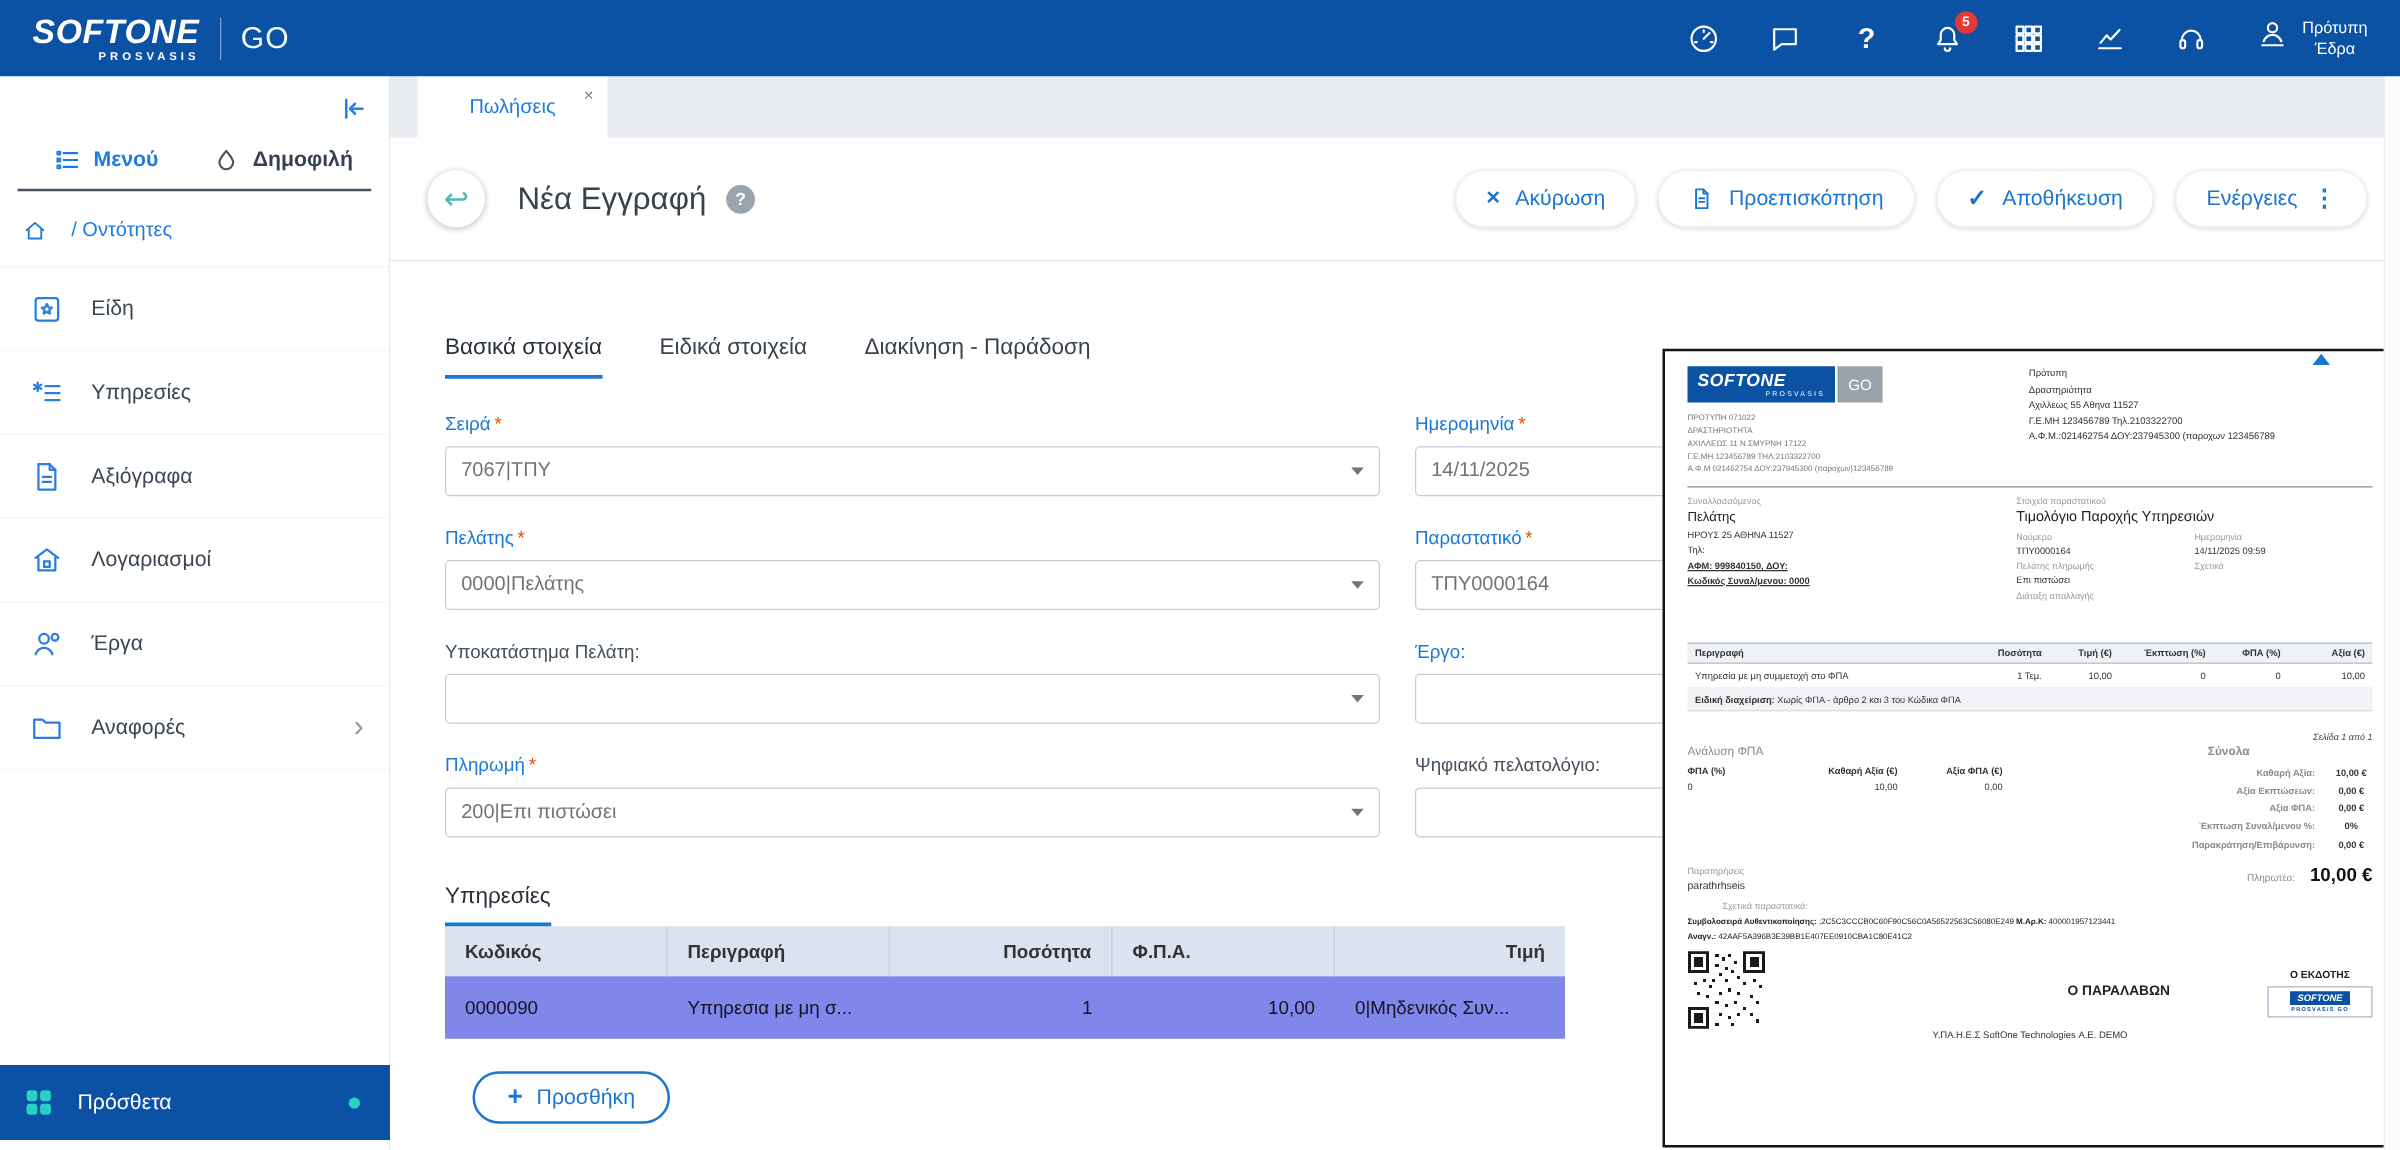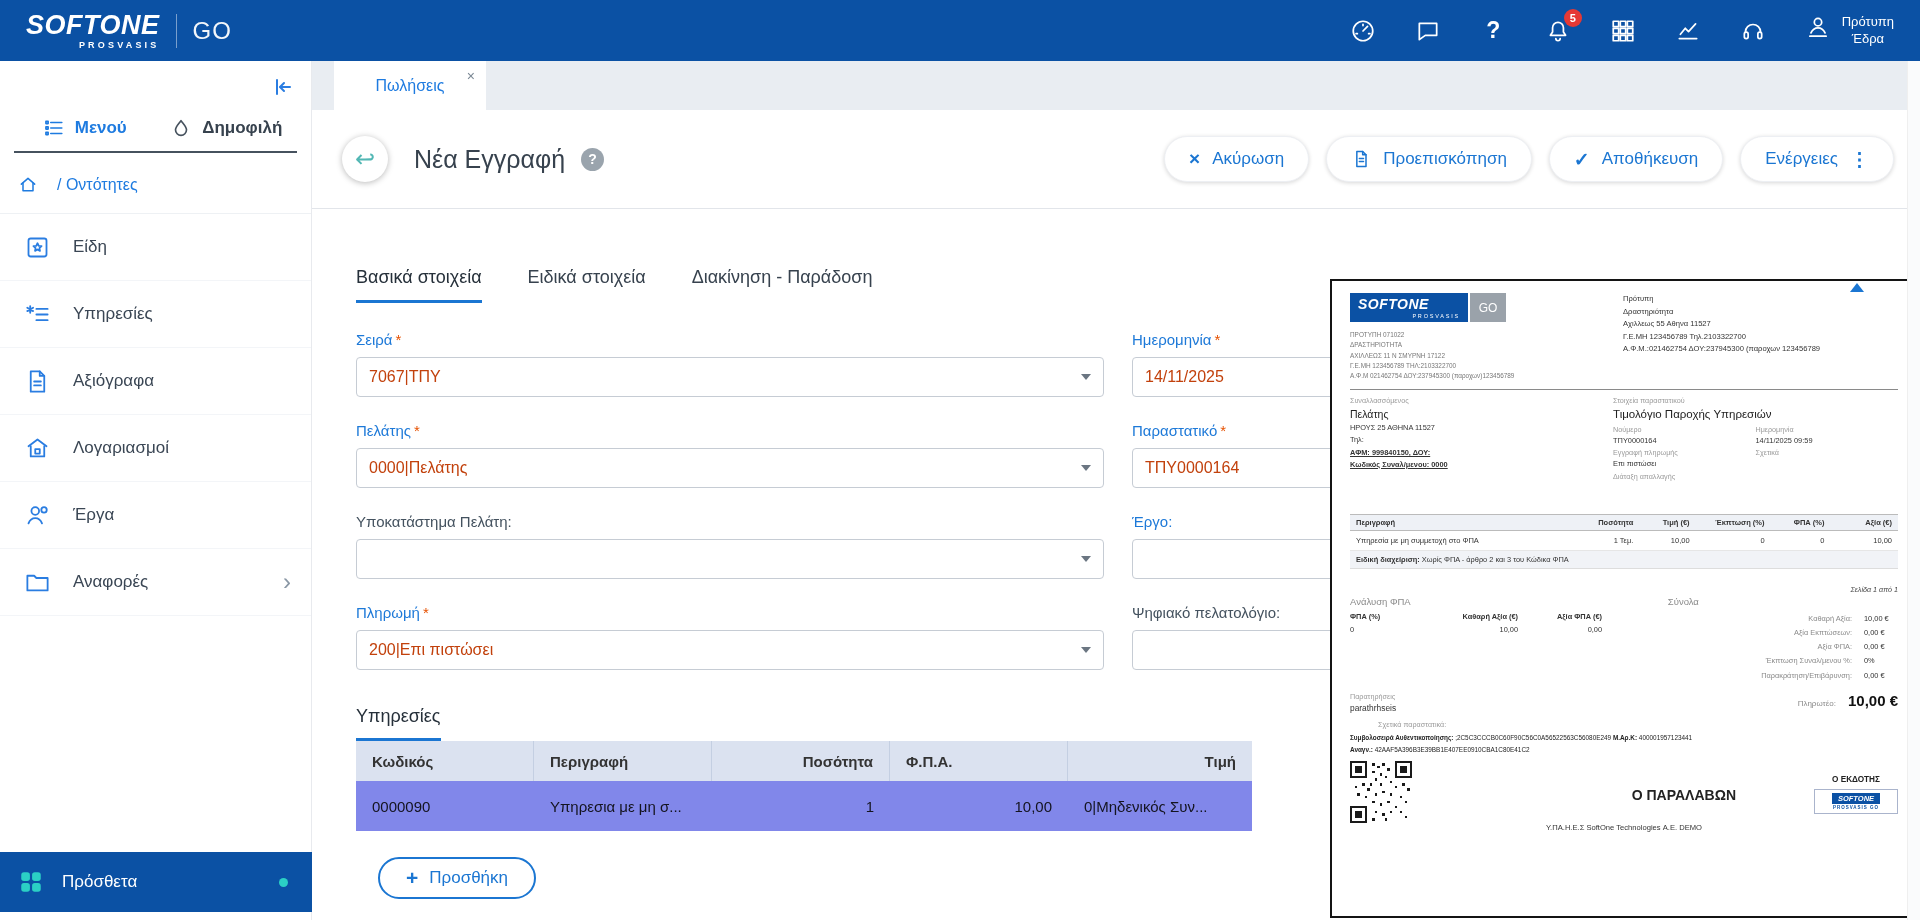--- a/index.html
+++ b/index.html
@@ -60,21 +60,21 @@
   .form-area { padding:58px 0 0 44px; position:relative; }
   .form-tabs { display:flex; gap:46px; font-size:18px; color:#37424e; }
   .form-tab { padding-bottom:12px; cursor:pointer; }
   .form-tab.active { border-bottom:3px solid #1b76d2; color:#26303a; }
   .fields-grid { margin-top:28px; display:grid; grid-template-columns:748px 748px; column-gap:28px; row-gap:25px; }
   .field-label { font-size:15px; margin-bottom:9px; display:block; }
   .label-blue { color:#1d79d8; }
   .label-gray { color:#44525f; }
   .req { color:#e65100; margin-left:3px; }
   .input-wrap { position:relative; }
-  .text-input { width:100%; height:40px; border:1px solid #c6ccd4; border-radius:4px; padding:0 34px 0 12px; font-size:16px; color:#c2410c; background:#fff; font-family:"Liberation Sans", sans-serif; }
+  .text-input { width:100%; height:40px; border:1px solid #c6ccd4; border-radius:4px; padding:0 34px 0 12px; font-size:16px; color:#737373; background:#fff; font-family:"Liberation Sans", sans-serif; }
   .caret { position:absolute; right:13px; top:17px; width:0; height:0; border-left:5px solid transparent; border-right:5px solid transparent; border-top:6px solid #6b7682; pointer-events:none; }
 
   .section-title { margin-top:36px; font-size:18px; color:#26303a; display:inline-block; padding-bottom:11px; border-bottom:3px solid #1b76d2; }
   .svc-table { margin-top:0; width:896px; }
   .svc-header, .svc-row { display:grid; grid-template-columns:178px 178px 178px 178px 184px; }
   .svc-header { background:#dbe2f0; }
   .svc-h-cell { height:40px; display:flex; align-items:center; padding:0 16px; font-size:15px; font-weight:bold; color:#333; border-right:1px solid #c4cfe2; }
   .svc-h-cell:last-child { border-right:none; }
   .svc-row { background:#8187ea; cursor:pointer; }
   .svc-cell { height:50px; display:flex; align-items:center; padding:0 16px; font-size:15px; color:#14141f; }
@@ -110,35 +110,35 @@
   .pv-items-head { background:#eef1f6; border-top:1px solid #bbb; border-bottom:1px solid #bbb; font-weight:bold; }
   .pv-items-row { padding:5px 6px; border-bottom:1px solid #e6e6e6; }
   .pv-cell-r { text-align:right; }
   .pv-special { background:#f1f3f7; font-size:7.4px; padding:4px 6px; border-bottom:1px solid #ddd; }
   .pv-page-info { text-align:right; font-style:italic; font-size:7.2px; margin-top:16px; color:#444; }
   .pv-summary { display:flex; margin-top:2px; }
   .pv-vat-col { width:46%; }
   .pv-sec-title { font-size:9.5px; color:#8a8a8a; margin-bottom:5px; }
   .pv-vat-table { display:grid; grid-template-columns:1fr 1.4fr 1.2fr; font-size:7.4px; row-gap:4px; }
   .pv-vat-h { font-weight:bold; }
-  .pv-totals-col { margin-left:auto; width:42%; text-align:left; }
+  .pv-totals-col { margin-left:auto; width:42%; text-align:center;font-weight:bold; }
   .pv-total-row { display:flex; justify-content:flex-end; gap:12px; font-size:7.4px; line-height:1.9; }
   .pv-total-row .tl { color:#8a8a8a; }
   .pv-total-row .tv { min-width:34px; }
   .pv-notes { display:flex; margin-top:9px; }
   .pv-notes-left .nv { font-size:8.4px; margin-top:2px; }
   .pv-notes-left .rl { margin-top:7px;margin-left:28px; }
   .pv-payable { margin-left:auto; display:flex; align-items:baseline; gap:12px; }
   .pv-payable .pl { font-size:8px; color:#8a8a8a; }
   .pv-payable .pv { font-size:15px; font-weight:bold; color:#111; }
   .pv-auth { font-size:6.4px; margin-top:5px; color:#222; }
   .pv-auth b { font-weight:bold; }
   .pv-bottom { display:flex; margin-top:8px; align-items:flex-start; }
   .qr { width:62px; height:62px; flex:0 0 auto; }
-  .pv-sign-receiver { margin-left:auto; margin-right:78px; font-size:14px; font-weight:bold; color:#222; margin-top:26px; }
+  .pv-sign-receiver { margin-left:auto; margin-right:78px; font-size:11px; font-weight:bold; color:#222; margin-top:26px; }
   .pv-sign-issuer { font-size:8.2px; font-weight:bold; color:#222; text-align:center; margin-top:14px; }
   .pv-stamp { margin-top:5px; width:84px; border:1px solid #aab4cc; padding:3px 4px; display:flex; flex-direction:column; align-items:center; gap:1px; }
   .pv-stamp .st-b { background:#0b51a4; color:#fff; font-size:7.5px; font-weight:bold; font-style:italic; padding:1px 6px; }
   .pv-stamp .st-s { font-size:4.5px; color:#0b51a4; letter-spacing:1px; }
   .pv-footer { text-align:center; font-size:7.6px; color:#333; }
 </style>
 </head>
 <body>
 
 <div class="topbar">
@@ -480,21 +480,21 @@
       <div class="pv-line bold">Κωδικός Συναλ/μενου: 0000</div>
     </div>
     <div class="pv-party-right">
       <div class="pv-label">Στοιχεία παραστατικού</div>
       <div class="pv-doc-type">Τιμολόγιο Παροχής Υπηρεσιών</div>
       <div class="pv-doc-grid">
         <span class="pv-label">Νούμερο</span>
         <span class="pv-label">Ημερομηνία</span>
         <span class="pv-line">ΤΠΥ0000164</span>
         <span class="pv-line">14/11/2025 09:59</span>
-        <span class="pv-label">Εγγραφή πληρωμής</span>
+        <span class="pv-label">Πελάτης πληρωμής</span>
         <span class="pv-label">Σχετικά</span>
         <span class="pv-line">Επι πιστώσει</span>
         <span></span>
         <span class="pv-label">Διάταξη απαλλαγής</span>
       </div>
     </div>
   </div>
 
   <div class="pv-items">
     <div class="pv-items-head">

